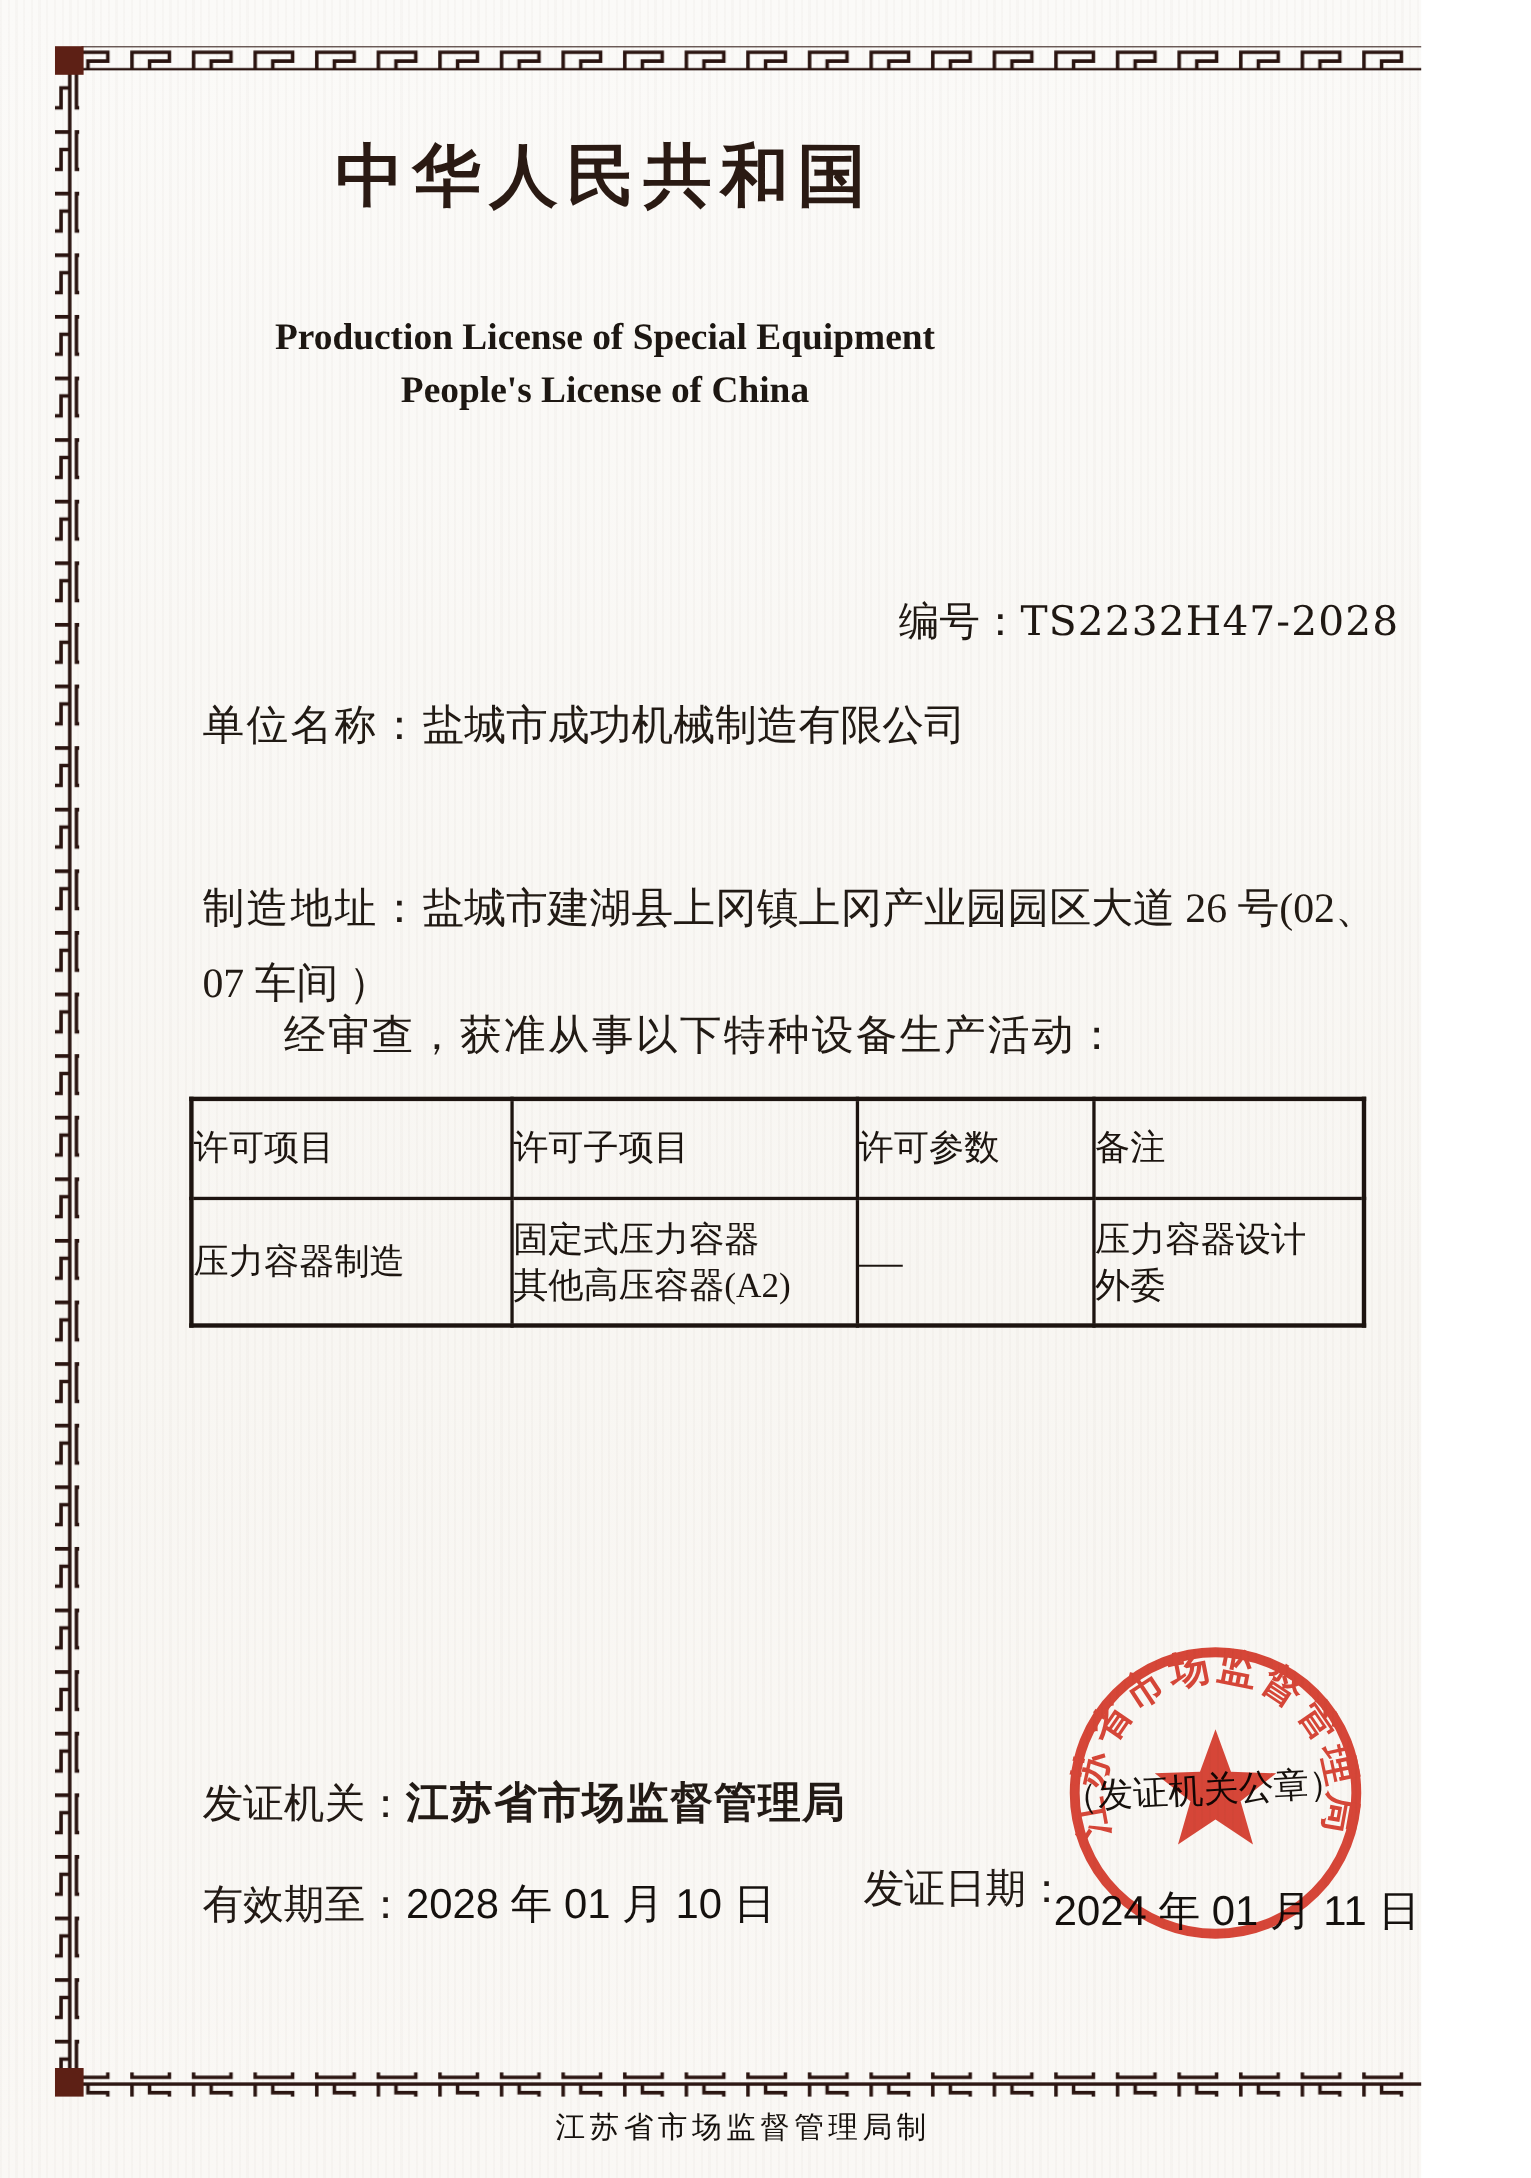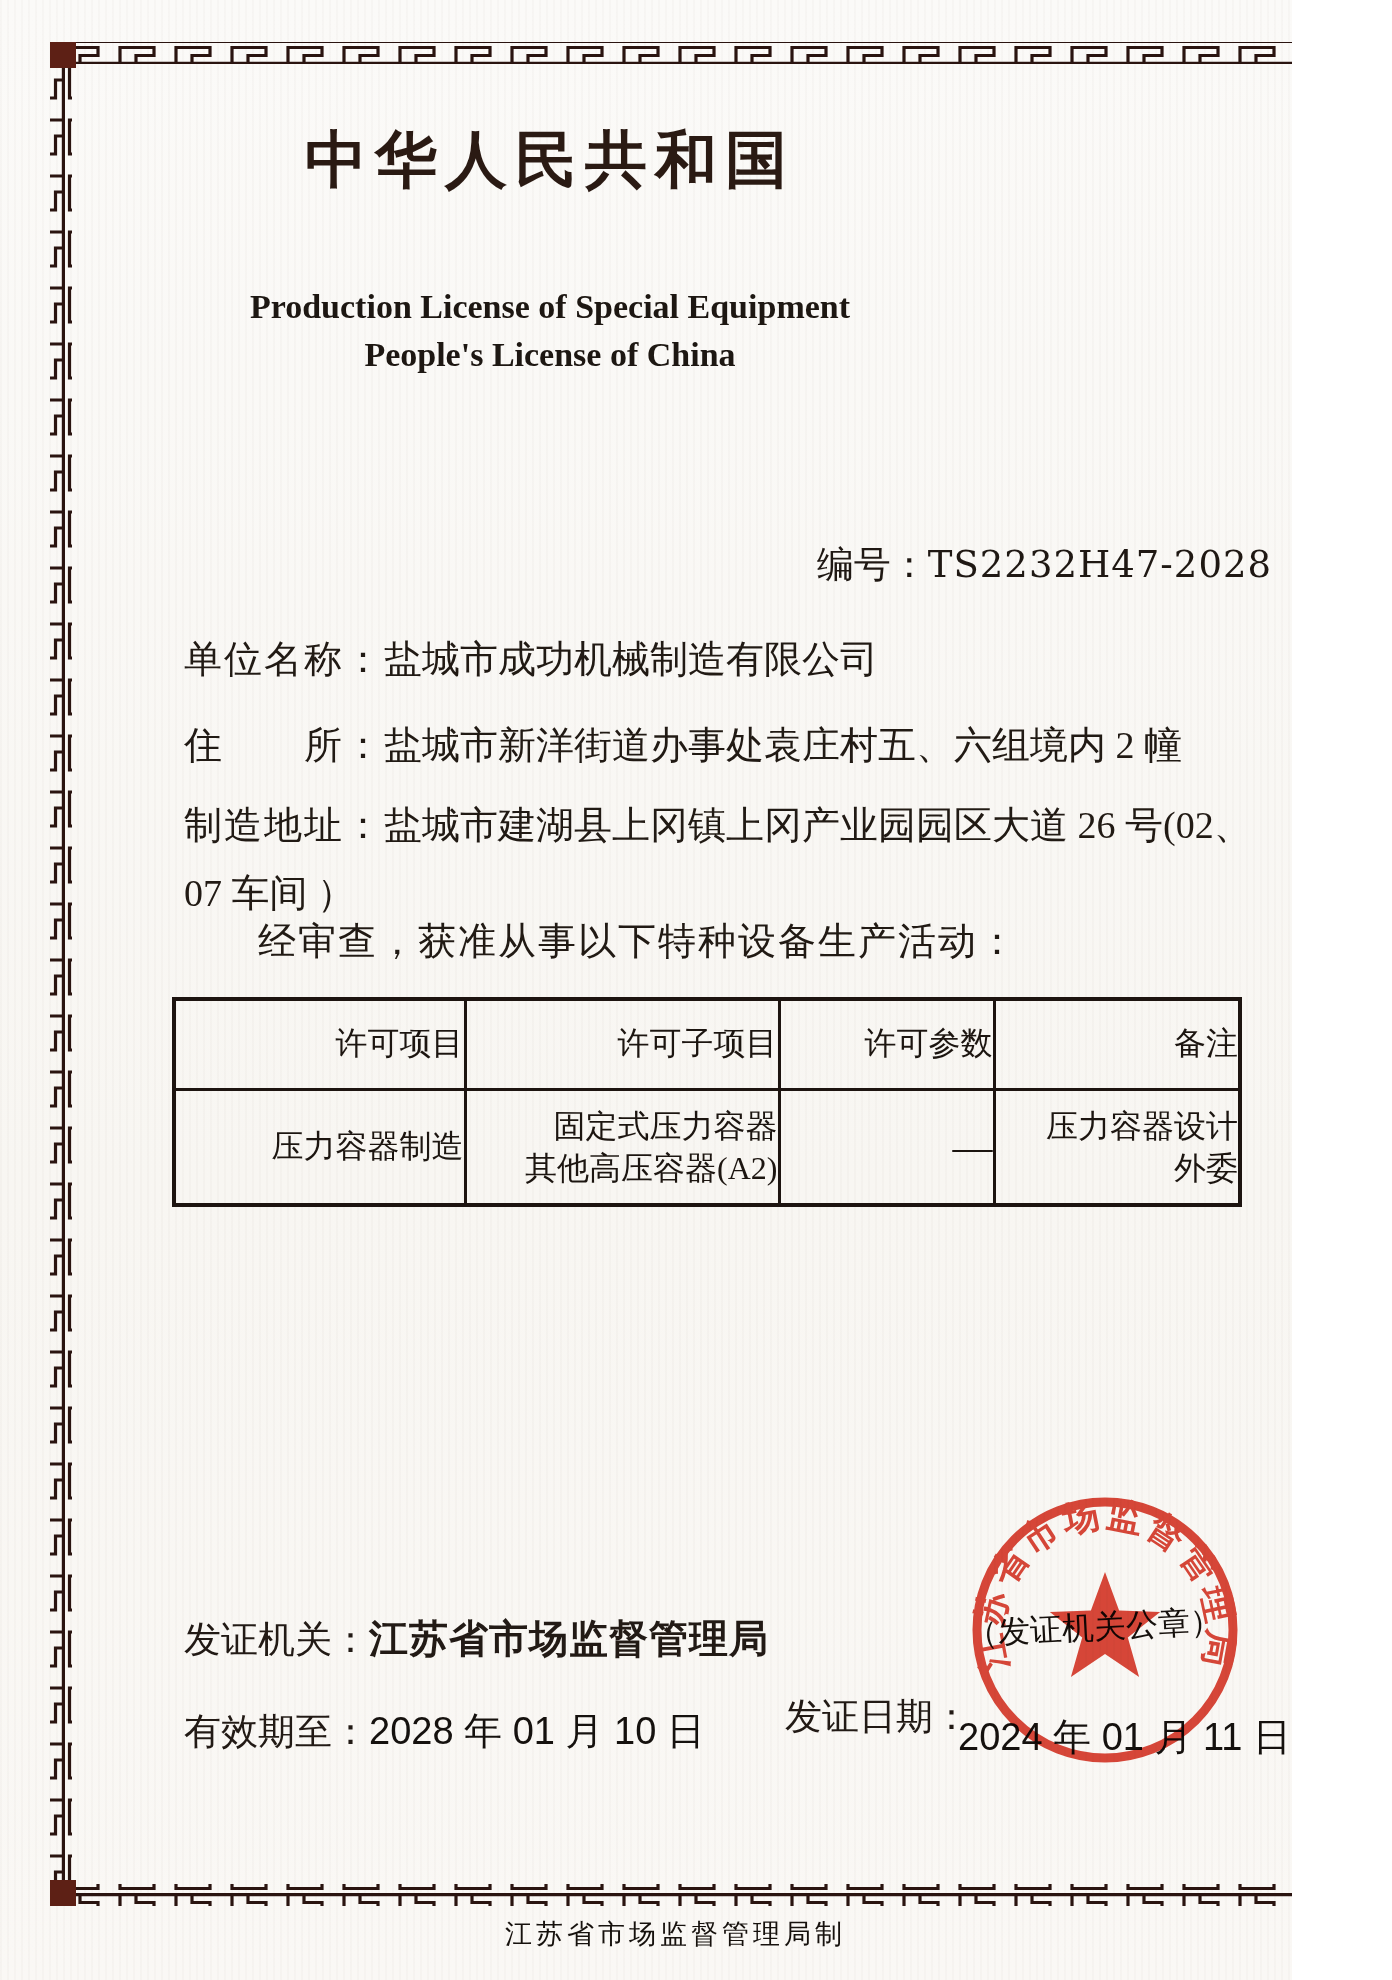--- a/index.html
+++ b/index.html
@@ -27,21 +27,21 @@
   .field{left:184px;font-size:38px;color:#211a14;white-space:nowrap;}
   .field .lbl{letter-spacing:2px;}
   .f-unit{top:634px;}
   .f-addr{top:720px;}
   .f-mfg{top:800px;}
   .f-mfg2{top:868px;}
   .intro{left:258px;top:916px;font-size:38px;letter-spacing:2px;color:#211a14;}
   .lic-table{left:172px;top:997px;width:1066px;border-collapse:collapse;
     table-layout:fixed;font-size:32px;color:#1c1510;}
   .lic-table th,.lic-table td{
-    border:3px solid #1d1410;text-align:right;vertical-align:middle;
+    border:3px solid #1d1410;text-align:left;vertical-align:middle;
     font-weight:normal;padding:0;}
   .lic-table{border:4px solid #1d1410;}
   .lic-table thead tr{height:90px;}
   .lic-table tbody tr{height:116px;}
   .lic-table .two div{line-height:42px;}
   .dash-cell{font-size:40px;}
   .authority{left:184px;top:1612px;font-size:37px;}
   .authority .val{font-weight:bold;font-size:39px;letter-spacing:1px;}
   .valid{left:184px;top:1706px;font-size:37px;white-space:nowrap;}
   .date-sans{font-family:"Liberation Sans", sans-serif;font-size:38px;color:#15110e;}
@@ -90,23 +90,20 @@
   <div class="abs title-zh">中华人民共和国</div>
   <div class="abs title-en title-en1">Production License of Special Equipment</div>
   <div class="abs title-en title-en2">People's License of China</div>
 
   <div class="abs serial">
     <span>编号：</span><span class="val">TS2232H47-2028</span>
   </div>
 
   <div class="abs field f-unit">
     <span class="lbl">单位名称：</span><span>盐城市成功机械制造有限公司</span>
-  </div>
-  <div class="abs field f-addr">
-    <span class="lbl">住　　所：</span><span>盐城市新洋街道办事处袁庄村五、六组境内 2 幢</span>
   </div>
   <div class="abs field f-mfg">
     <span class="lbl">制造地址：</span><span>盐城市建湖县上冈镇上冈产业园园区大道 26 号(02、</span>
   </div>
   <div class="abs field f-mfg2">07 车间 ）</div>
 
   <div class="abs intro">经审查，获准从事以下特种设备生产活动：</div>
 
   <table class="abs lic-table">
     <colgroup>

